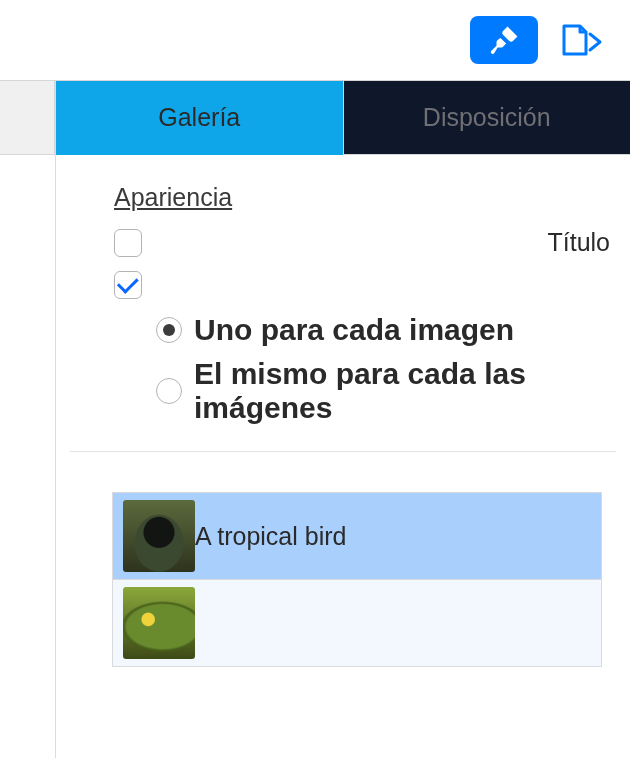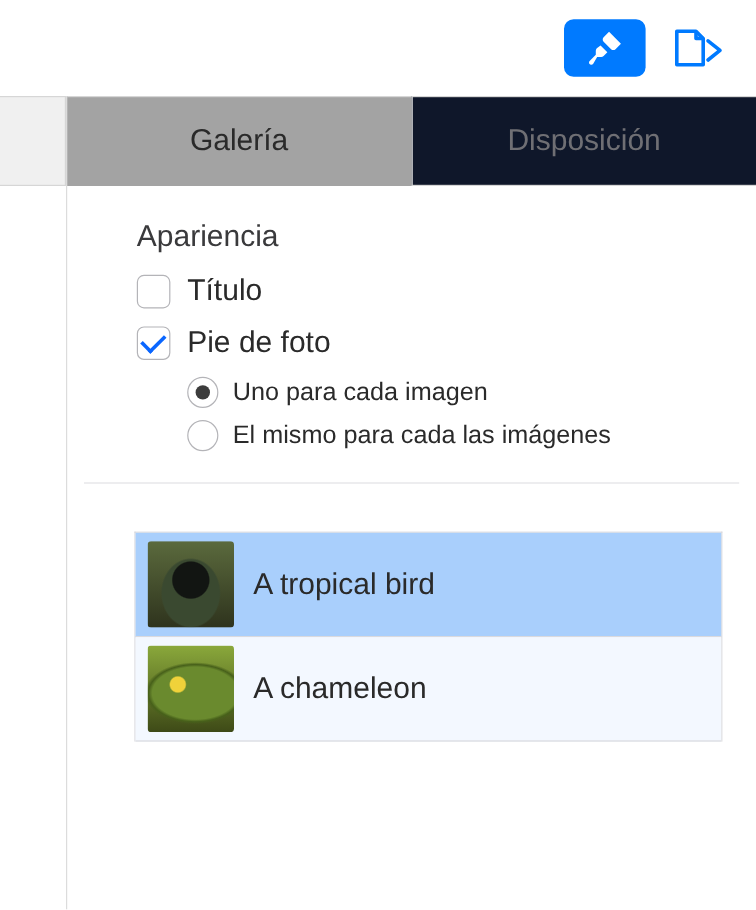--- a/index.html
+++ b/index.html
@@ -87,39 +87,41 @@
       font-size: 25px;
       color: #6f6f74;
       background: #0f172a;
       border-top: 1px solid #d6d6d6;
       border-bottom: 1px solid #d6d6d6;
       cursor: pointer;
     }
     .tab + .tab { border-left: 1px solid #d6d6d6; }
     .tab.active {
       color: #2a2a2a;
-      background: #a3a3a3;
+      background: #0ea5e9;
       border-top: 1px solid #d6d6d6;
       border-bottom: 1px solid transparent;
     }
     .section {
       padding: 28px 20px 0 58px;
     }
     .section-title {
       font-size: 25px;
       color: #3a3a3c;
       margin-bottom: 16px;
+      text-decoration: underline;
     }
     .check-row {
       display: flex;
       align-items: center;
       gap: 14px;
       margin-bottom: 14px;
       font-size: 25px;
       cursor: pointer;
+      justify-content: space-between;
     }
     .checkbox {
       width: 28px;
       height: 28px;
       border: 1.5px solid #b4b4b8;
       border-radius: 6px;
       background: #fff;
       display: flex;
       align-items: center;
       justify-content: center;
@@ -134,23 +136,24 @@
       transform: rotate(-45deg) translate(1px,-2px);
     }
     .radio-group {
       padding-left: 42px;
       margin-top: 4px;
     }
     .radio-row {
       display: flex;
       align-items: center;
       gap: 12px;
-      font-size: 21px;
+      font-size: 30px;
       margin-bottom: 10px;
       cursor: pointer;
+      font-weight: bold;
     }
     .radio {
       width: 26px;
       height: 26px;
       border: 1.5px solid #b4b4b8;
       border-radius: 50%;
       flex-shrink: 0;
       position: relative;
       background: #fff;
     }
@@ -174,21 +177,20 @@
     .image-list {
       margin-top: 14px;
       border: 1px solid #dadade;
       border-bottom: none;
       margin-left: -2px;
       margin-right: 8px;
     }
     .image-row {
       display: flex;
       align-items: center;
-      gap: 16px;
       padding: 7px 10px;
       font-size: 25px;
       border-bottom: 1px solid #dadade;
       background: #f3f8ff;
       cursor: pointer;
     }
     .image-row.selected { background: #a9cffc; }
     .thumb {
       width: 72px;
       height: 72px;
@@ -239,21 +241,20 @@
     <div class="section">
       <div class="section-title">Apariencia</div>
 
       <label class="check-row">
         <span class="checkbox"></span>
         <span>Título</span>
       </label>
 
       <label class="check-row">
         <span class="checkbox checked"></span>
-        <span>Pie de foto</span>
       </label>
 
       <div class="radio-group">
         <label class="radio-row">
           <span class="radio selected"></span>
           <span>Uno para cada imagen</span>
         </label>
         <label class="radio-row">
           <span class="radio"></span>
           <span>El mismo para cada las imágenes</span>
@@ -264,18 +265,17 @@
     <hr class="divider">
 
     <div class="images-section">
       <div class="image-list">
         <div class="image-row selected">
           <div class="thumb thumb-bird"></div>
           <span>A tropical bird</span>
         </div>
         <div class="image-row">
           <div class="thumb thumb-chameleon"></div>
-          <span>A chameleon</span>
         </div>
       </div>
     </div>
   </div>
 </div>
 
 </body></html>

